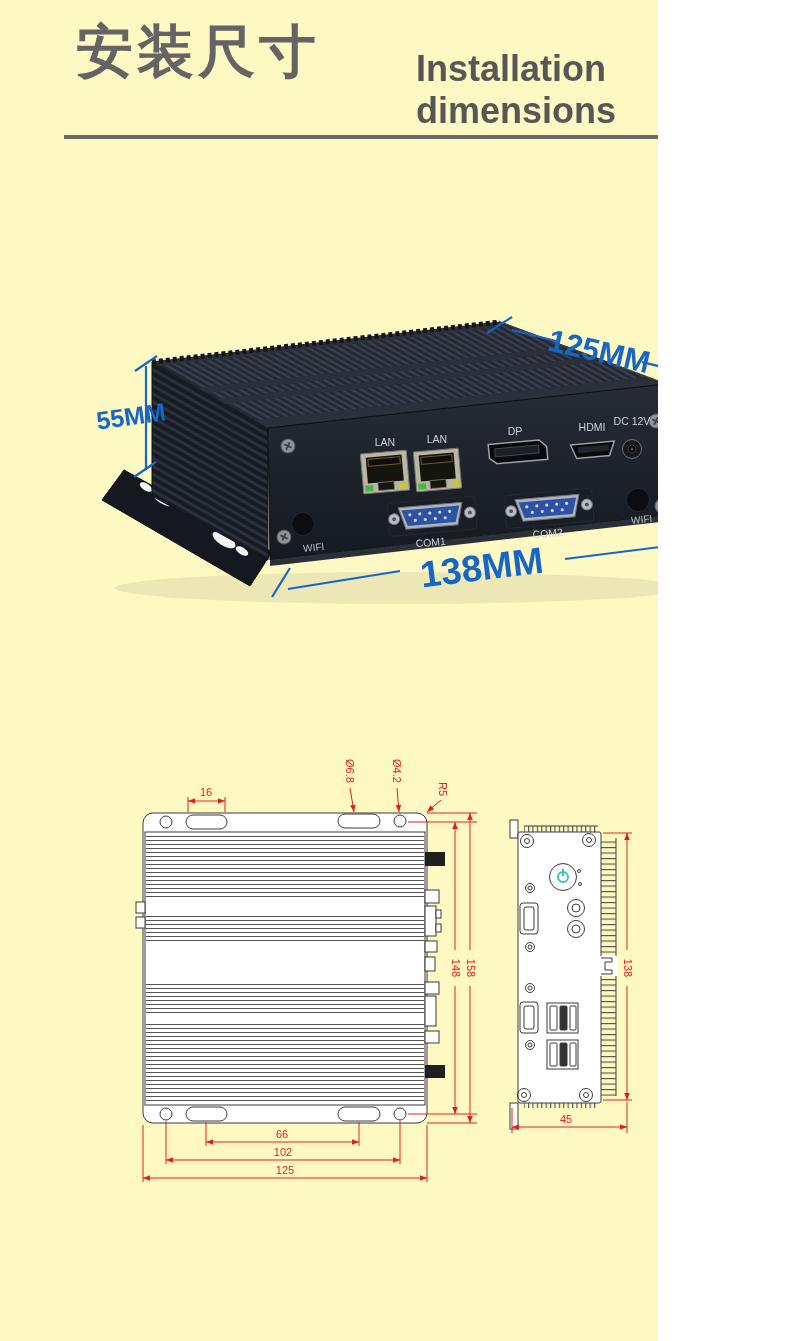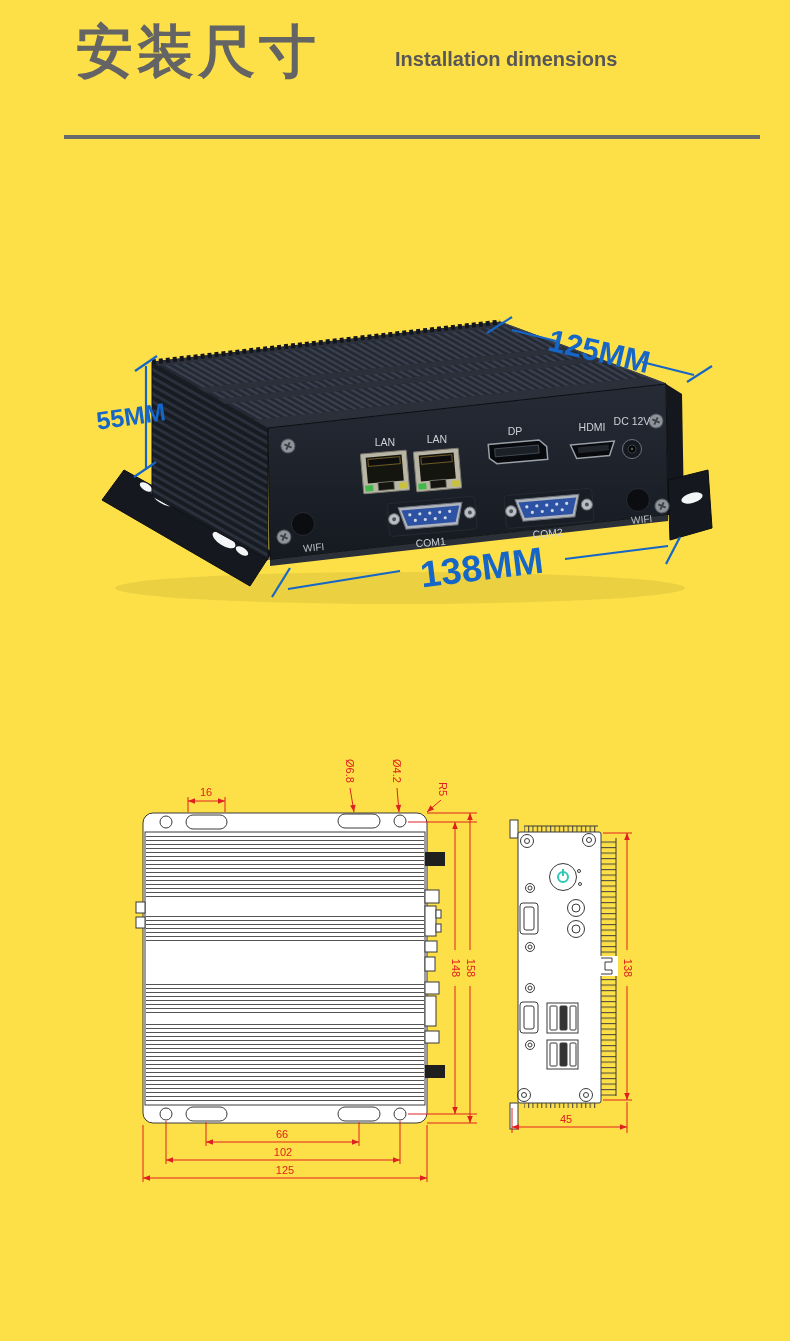--- a/index.html
+++ b/index.html
@@ -1,20 +1,20 @@
 <!DOCTYPE html>
 <html><head>
 <meta charset="utf-8">
 <style>
   html,body{margin:0;padding:0;background:#fff;}
-  .page{position:relative;width:790px;height:1341px;background:#fde047;overflow:hidden;
+  .page{position:relative;width:658px;height:1341px;background:#fef9c3;overflow:hidden;
         font-family:"Liberation Sans","DejaVu Sans",sans-serif;}
   .title-zh{position:absolute;left:76px;top:20px;font-size:57px;font-weight:700;
             color:#646464;letter-spacing:4px;line-height:1.1;}
-  .title-en{position:absolute;left:395px;top:48px;font-size:20px;font-weight:700;color:#575757;}
+  .title-en{position:absolute;left:416px;top:48px;font-size:36px;font-weight:700;color:#575757;}
   .divider{position:absolute;left:64px;top:135px;width:696px;height:4px;background:#6a6a6a;}
   svg{position:absolute;}
   #photo-svg{left:60px;top:290px;}
   #drawing-svg{left:110px;top:745px;}
   text{font-family:"Liberation Sans","DejaVu Sans",sans-serif;}
   .port-label{font-size:10.5px;fill:#ccd0d6;}
   .port-label-sm{font-size:10px;fill:#b9bdc4;}
   .dim-blue{fill:#1566c6;font-weight:700;}
   .red-dim{fill:#e02020;font-size:11px;}
   .thin{stroke:#3a3a3a;stroke-width:1;fill:#ffffff;}

